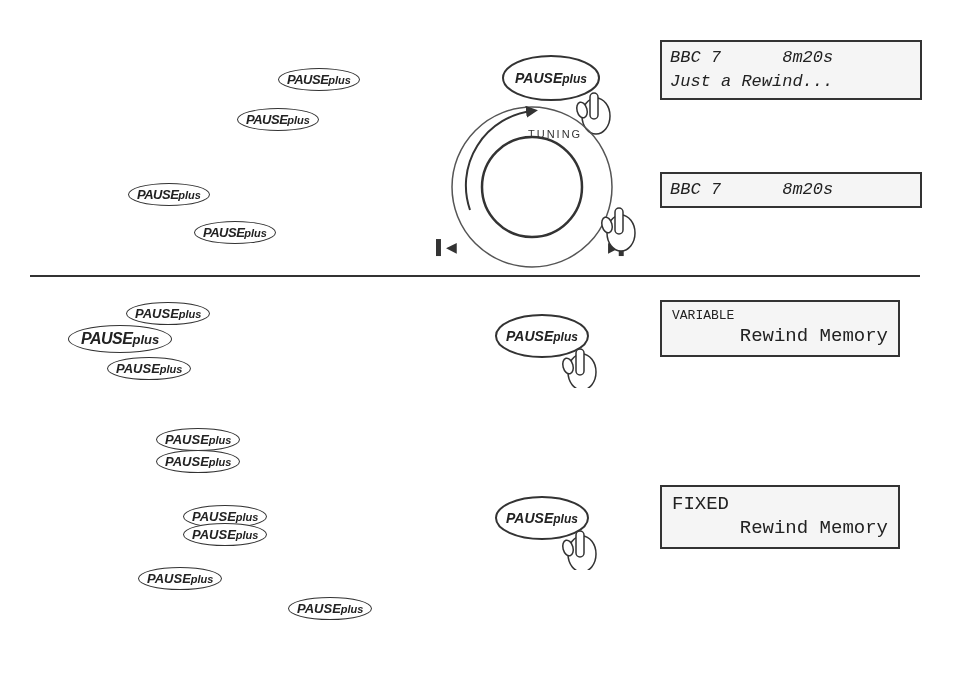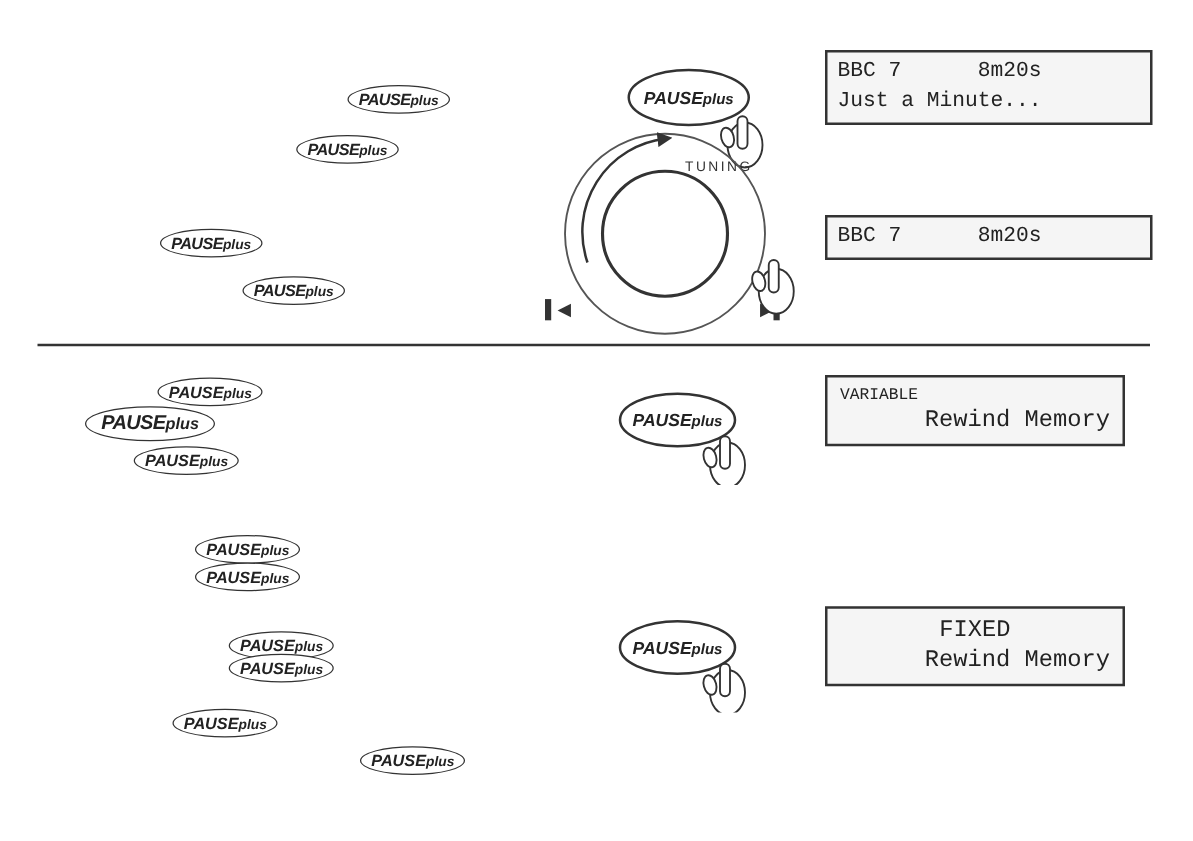--- a/index.html
+++ b/index.html
@@ -37,20 +37,21 @@
       font-family: 'Courier New', Courier, monospace;
       padding: 4px 8px;
     }
 
     .lcd-line {
       display: block;
       font-size: 17px;
       color: #222;
       white-space: pre;
       line-height: 1.4;
+      font-style: italic;
     }
 
     
     .lcd-variable {
       position: absolute;
       top: 300px;
       left: 660px;
       width: 240px;
       border: 2px solid #333;
       background: #f5f5f5;
@@ -80,21 +81,20 @@
       border: 2px solid #333;
       background: #f5f5f5;
       padding: 6px 10px 8px 10px;
     }
     .lcd-fixed .line1 {
       display: block;
       font-family: 'Courier New', Courier, monospace;
       font-size: 19px;
       color: #222;
       margin-bottom: 2px;
-      text-align: center;
     }
     .lcd-fixed .line2 {
       display: block;
       font-family: 'Courier New', Courier, monospace;
       font-size: 19px;
       color: #222;
       text-align: right;
     }
 
     
@@ -158,21 +158,21 @@
 
         <ellipse cx="20" cy="28" rx="14" ry="18" fill="white" stroke="#333" stroke-width="1.5"></ellipse>
 
         <rect x="14" y="5" width="8" height="26" rx="4" fill="white" stroke="#333" stroke-width="1.5"></rect>
 
         <ellipse cx="6" cy="22" rx="5" ry="8" fill="white" stroke="#333" stroke-width="1.5" transform="rotate(-15,6,22)"></ellipse>
       </g>
     </svg>
   </div>
 
-  <div style="position:absolute; top:128px; left:548px; font-size:11px; color:#333; letter-spacing:2px;">
+  <div style="position:absolute; top:128px; left:528px; font-size:11px; color:#333; letter-spacing:2px;">
     <span>TUNING</span>
   </div>
 
   <svg style="position:absolute; top:95px; left:440px;" width="185" height="185">
 
     <circle cx="92" cy="92" r="80" fill="none" stroke="#555" stroke-width="1.5"></circle>
 
     <path d="M 30,115 A 75,75 0 0,1 92,16" fill="none" stroke="#333" stroke-width="2" marker-end="url(#arrowhead)"></path>
 
     <circle cx="92" cy="92" r="50" fill="white" stroke="#333" stroke-width="2.5"></circle>
@@ -190,21 +190,21 @@
   <svg style="position:absolute; top:198px; left:596px;" width="60" height="60">
     <g transform="translate(5,5)">
       <ellipse cx="20" cy="30" rx="14" ry="18" fill="white" stroke="#333" stroke-width="1.5"></ellipse>
       <rect x="14" y="5" width="8" height="26" rx="4" fill="white" stroke="#333" stroke-width="1.5"></rect>
       <ellipse cx="6" cy="22" rx="5" ry="8" fill="white" stroke="#333" stroke-width="1.5" transform="rotate(-15,6,22)"></ellipse>
     </g>
   </svg>
 
   <div class="lcd-box" style="top:40px; left:660px; width:262px;">
     <span class="lcd-line">BBC 7      8m20s</span>
-    <span class="lcd-line">Just a Minute...</span>
+    <span class="lcd-line">Just a Rewind...</span>
   </div>
 
   <div class="lcd-box" style="top:172px; left:660px; width:262px;">
     <span class="lcd-line">BBC 7      8m20s</span>
   </div>
 
   <div class="divider"></div>
 
   <div class="btn-icon" style="top:302px; left:126px;">
     <div class="btn-oval">

